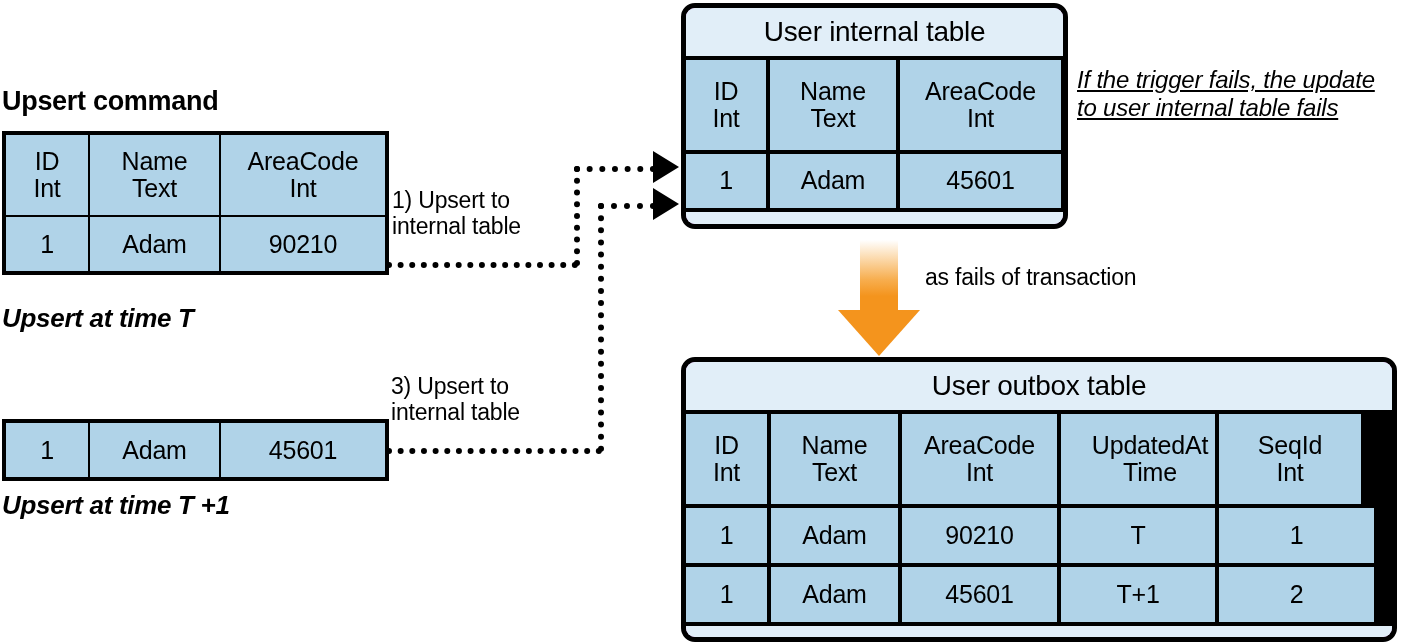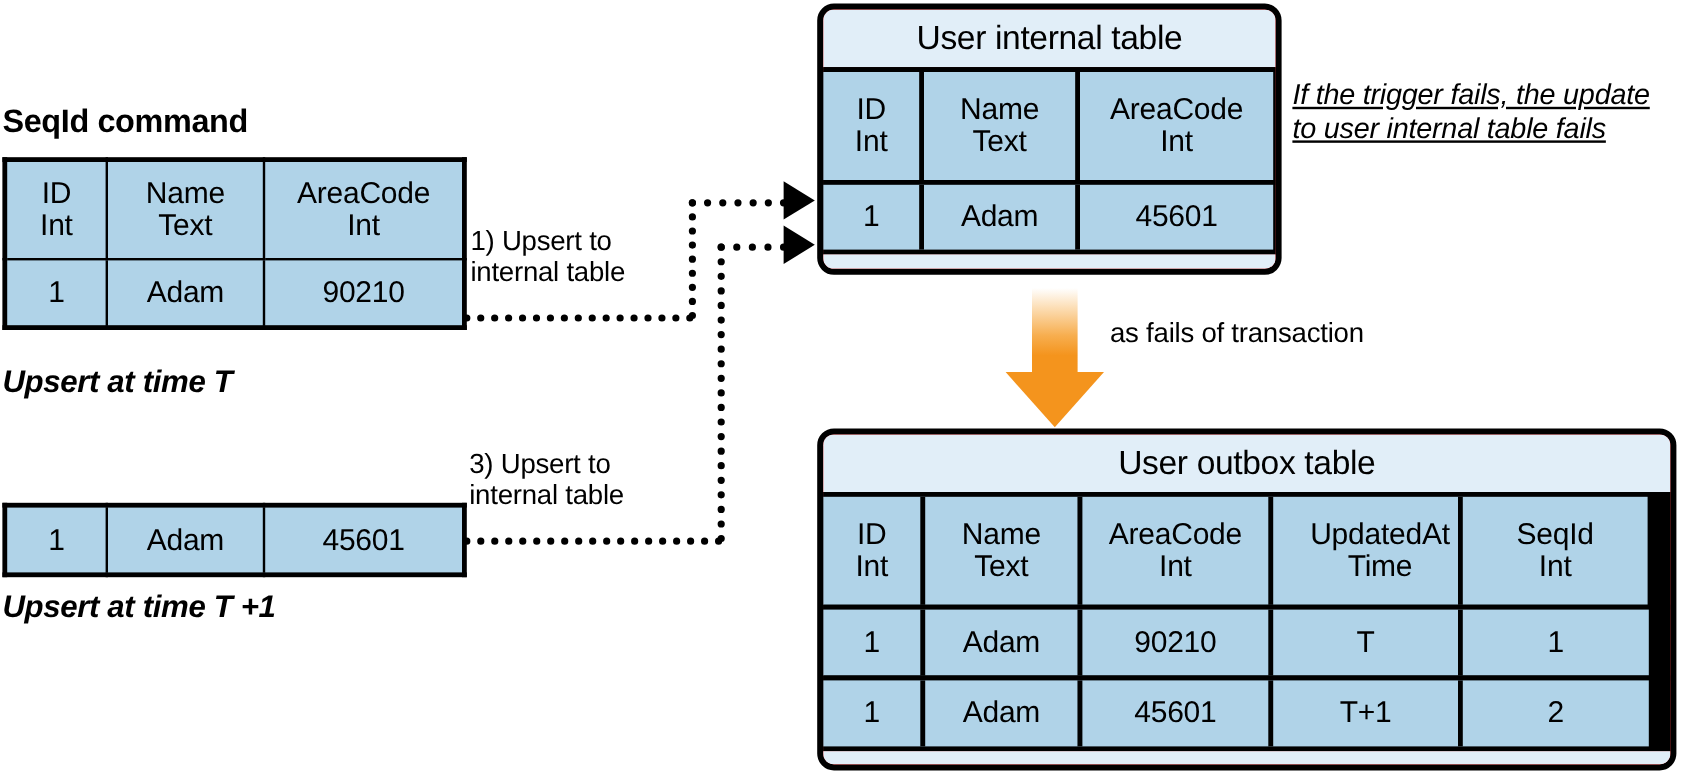--- a/index.html
+++ b/index.html
@@ -34,21 +34,21 @@
   }
   .plain-table td{
     border:2px solid #000;background:#b0d3e8;
     text-align:center;vertical-align:middle;
     font-size:25px;font-weight:400;line-height:1.08;letter-spacing:-.2px;
     padding:0;
   }
 
   
   .card{
-    border:5px solid #000;border-radius:14px;background:#ef4444;
+    border:5px solid #000;border-radius:14px;background:#f0abfc;
     box-sizing:border-box;overflow:hidden;
     display:flex;flex-direction:column;
   }
   .card-title{
     background:#e1eef8;text-align:center;
     font-size:28px;font-weight:400;letter-spacing:-.3px;
     display:flex;align-items:center;justify-content:center;
   }
   .card-grid{
     border-top:4px solid #000;border-bottom:4px solid #000;
@@ -86,21 +86,21 @@
   .arrowhead{
     width:0;height:0;
     border-top:16px solid transparent;
     border-bottom:16px solid transparent;
     border-left:26px solid #000;
   }
 </style>
 </head>
 <body>
 
-<div class="abs heading" style="left:2px;top:86px;">SeqId command</div>
+<div class="abs heading" style="left:2px;top:86px;">Upsert command</div>
 
 <table class="abs plain-table" style="left:2px;top:131px;width:383px;">
   <colgroup>
       <col style="width:85px">
       <col style="width:131px">
       <col style="width:167px">
     </colgroup>
   <tbody>
     <tr>
       <td style="height:80px;">
@@ -216,21 +216,21 @@
         <span>Text</span>
       </div>
       <div class="card-cell" style="width:159px;">
         <span>AreaCode</span>
         <span>Int</span>
       </div>
       <div class="card-cell" style="width:158px;padding-left:24px;">
         <span>UpdatedAt</span>
         <span>Time</span>
       </div>
-      <div class="card-cell" style="width:158px;">
+      <div class="card-cell" style="width:146px;">
         <span>SeqId</span>
         <span>Int</span>
       </div>
     </div>
     <div class="card-row">
       <div class="card-cell" style="width:81px;height:55px;">1</div>
       <div class="card-cell" style="width:131px;">Adam</div>
       <div class="card-cell" style="width:159px;">90210</div>
       <div class="card-cell" style="width:158px;">T</div>
       <div class="card-cell" style="width:159px;">1</div>

